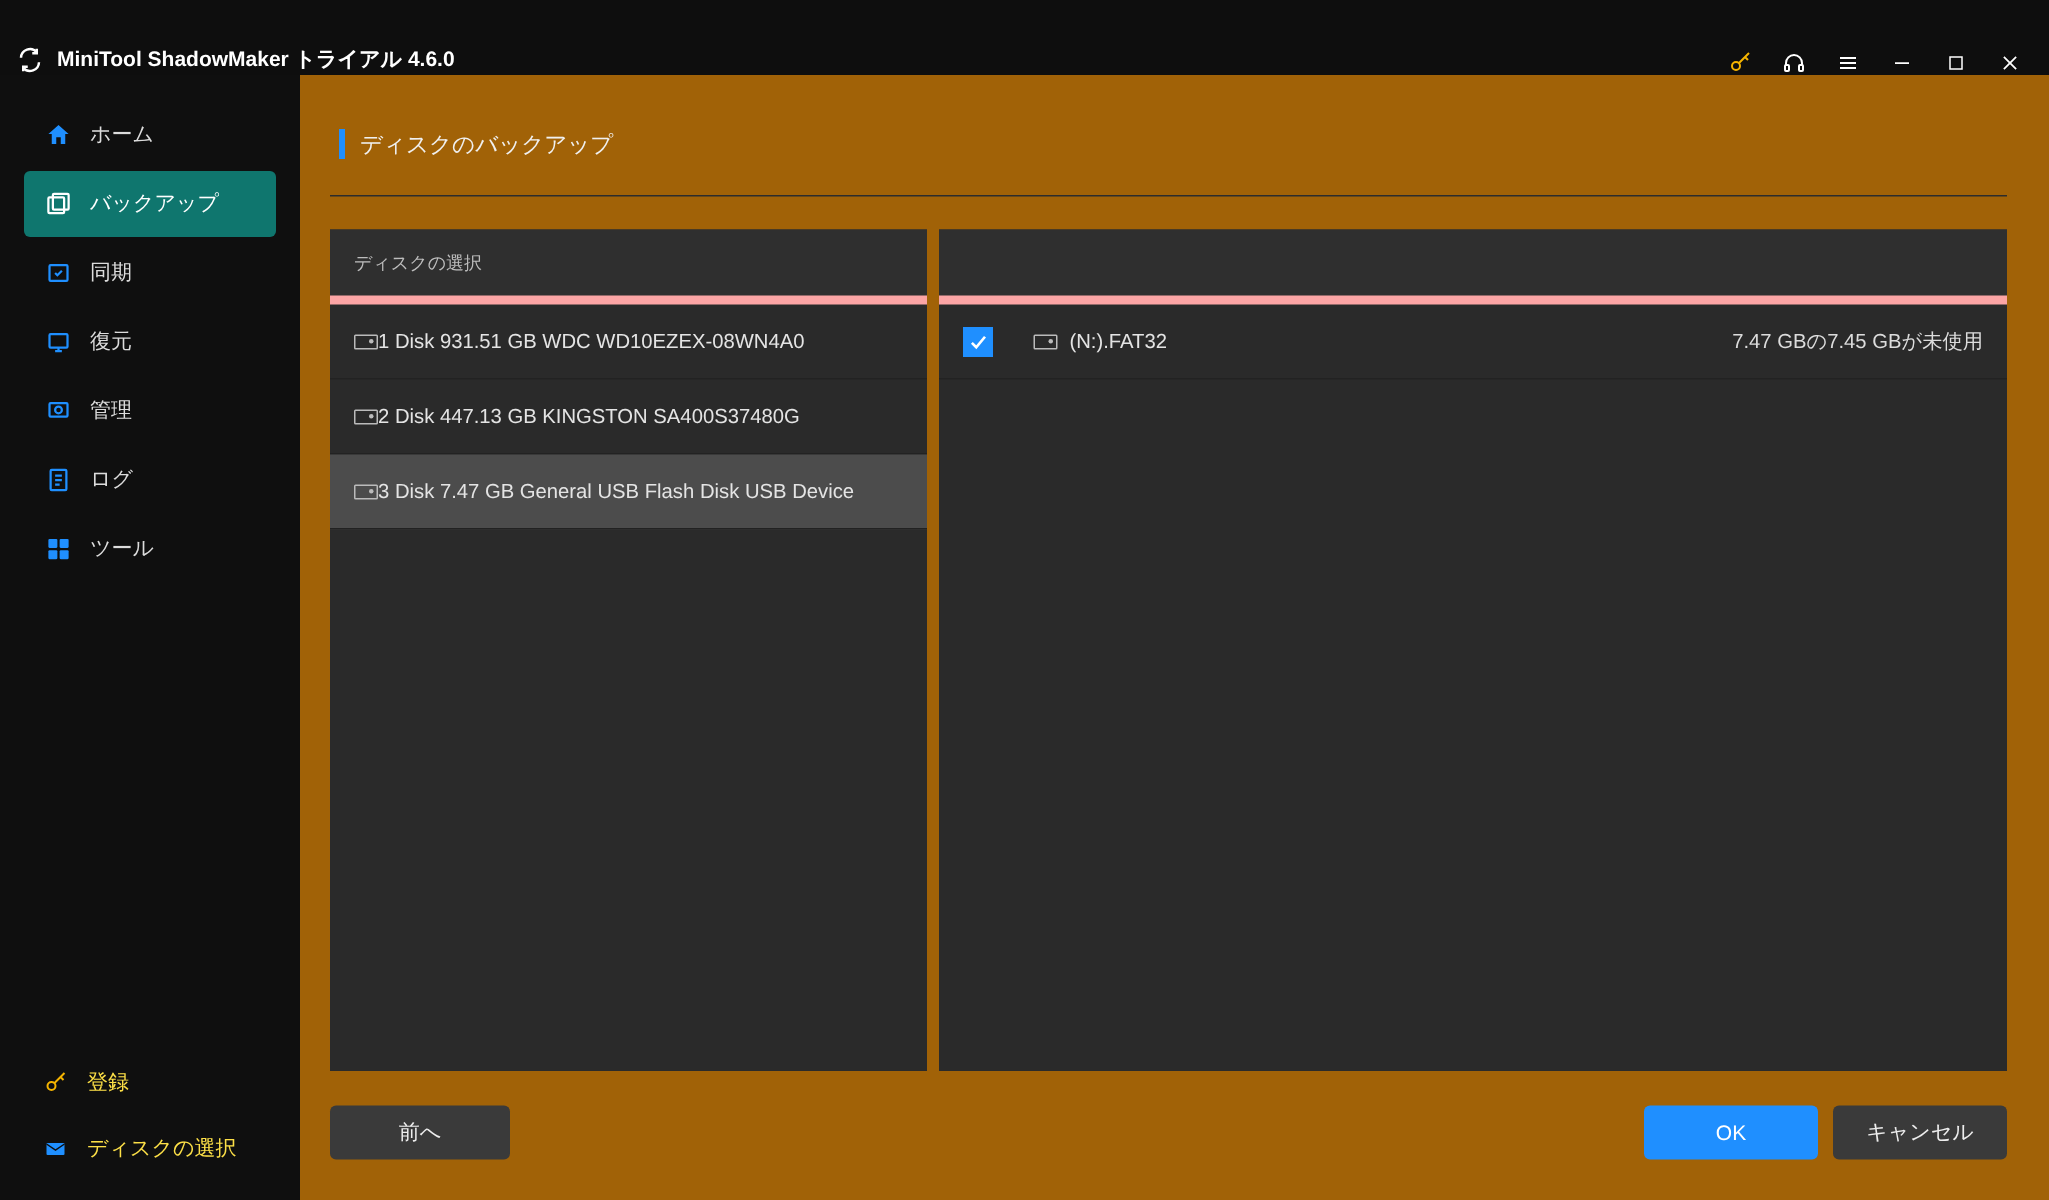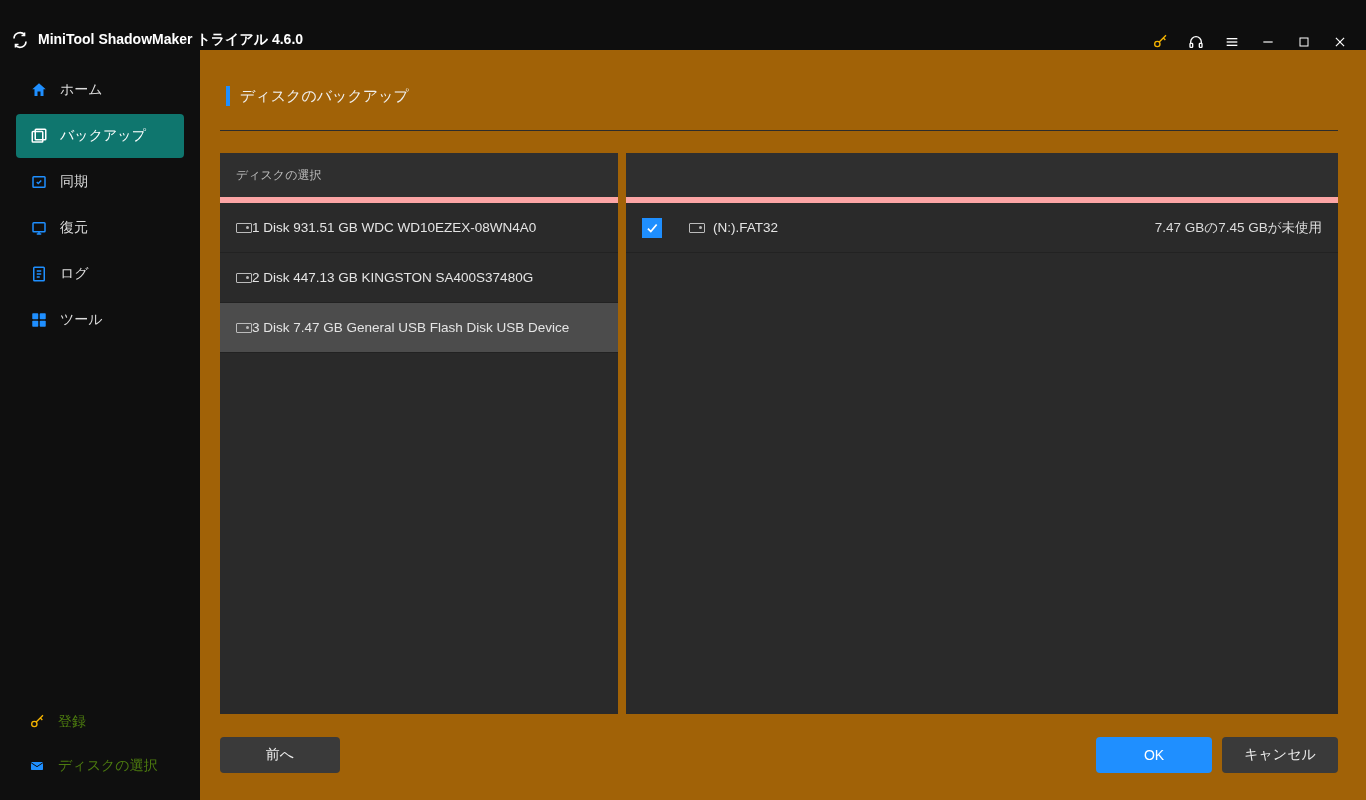--- a/index.html
+++ b/index.html
@@ -15,21 +15,21 @@
   .key-icon { color: #f5b400; }
 
   
   .main { display: flex; height: 750px; }
   .sidebar { width: 200px; background: #0f0f0f; display: flex; flex-direction: column; justify-content: space-between; padding-top: 18px; }
   .nav-list { display: flex; flex-direction: column; }
   .nav-item { height: 44px; display: flex; align-items: center; gap: 12px; padding: 0 14px; margin: 0 16px 2px 16px; border-radius: 4px; color: #dcdcdc; font-size: 14px; cursor: pointer; }
   .nav-item.active { background: #0f766e; color: #fff; margin-left: 16px; margin-right: 16px; }
   .nav-icon { width: 18px; height: 18px; display: flex; align-items: center; justify-content: center; color: #1f8fff; }
   .bottom-list { padding-bottom: 12px; }
-  .bottom-item { height: 44px; display: flex; align-items: center; gap: 12px; padding: 0 28px; color: #4d7c0f; font-size: 14px; cursor: pointer; }
+  .bottom-item { height: 44px; display: flex; align-items: center; gap: 12px; padding: 0 28px; color: #fde047; font-size: 14px; cursor: pointer; }
   .bottom-icon { width: 18px; height: 18px; display: flex; align-items: center; justify-content: center; }
 
   
   .content { flex: 1; background: #a16207; display: flex; flex-direction: column; padding: 18px 28px 18px 20px; }
   .page-header { display: flex; align-items: center; gap: 10px; padding: 18px 0 24px 6px; border-bottom: 1px solid #2c2c2c; }
   .accent-bar { width: 4px; height: 20px; background: #1f8fff; }
   .page-title { color: #f0f0f0; font-size: 15px; font-weight: 500; }
 
   .panels { display: flex; gap: 8px; margin-top: 22px; flex: 1; min-height: 0; }
   .panel-left { width: 398px; background: #2a2a2a; display: flex; flex-direction: column; }
@@ -142,20 +142,29 @@
       </div>
       <div class="nav-item">
         <span class="nav-icon">
           <svg width="18" height="18" viewBox="0 0 24 24" fill="none" stroke="#1f8fff" stroke-width="2">
               <rect x="4" y="5" width="16" height="12" rx="1"></rect>
               <line x1="9" y1="20" x2="15" y2="20"></line>
               <line x1="12" y1="17" x2="12" y2="20"></line>
             </svg>
         </span>
         <span>復元</span>
+      </div>
+      <div class="nav-item">
+        <span class="nav-icon">
+          <svg width="18" height="18" viewBox="0 0 24 24" fill="none" stroke="#1f8fff" stroke-width="2">
+              <rect x="4" y="5" width="16" height="12" rx="1"></rect>
+              <circle cx="12" cy="11" r="3"></circle>
+            </svg>
+        </span>
+        <span>管理</span>
       </div>
       <div class="nav-item">
         <span class="nav-icon">
           <svg width="18" height="18" viewBox="0 0 24 24" fill="none" stroke="#1f8fff" stroke-width="2">
               <rect x="5" y="3" width="14" height="18" rx="1"></rect>
               <line x1="9" y1="8" x2="15" y2="8"></line>
               <line x1="9" y1="12" x2="15" y2="12"></line>
               <line x1="9" y1="16" x2="13" y2="16"></line>
             </svg>
         </span>

